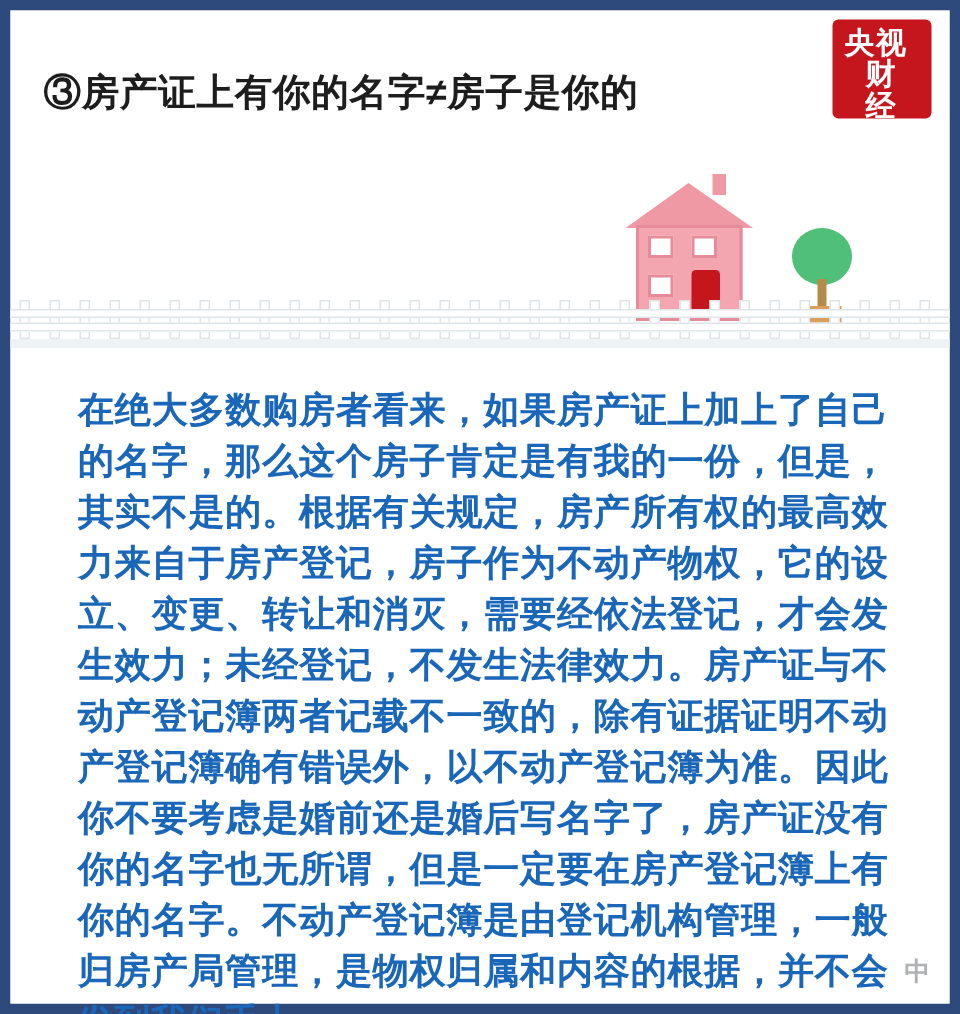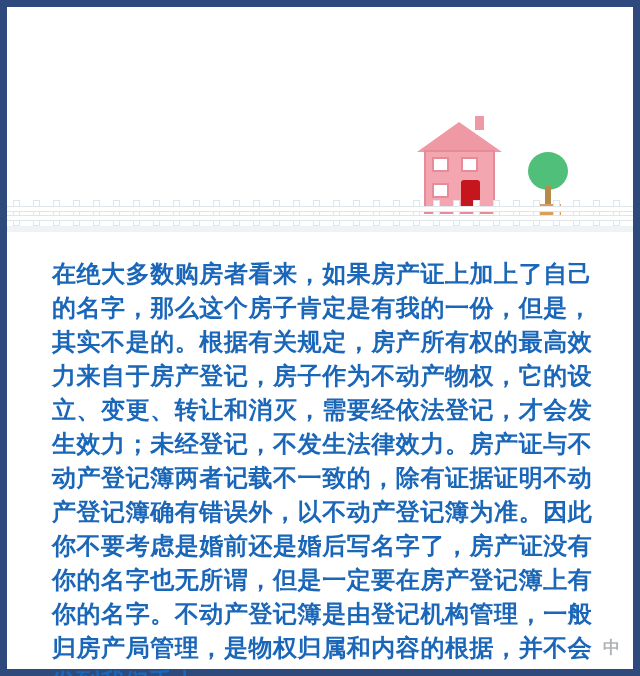--- a/index.html
+++ b/index.html
@@ -227,21 +227,26 @@
     color: #6f7478;
     font-family: "Liberation Sans", sans-serif;
   }
 </style>
 </head>
 <body>
 
 <div class="page">
   <div class="inner">
 
-
+    <div class="logo-badge">
+      <span class="l1">央视</span>
+      <span class="l2">财经</span>
+    </div>
+
+    <div class="heading">③房产证上有你的名字≠房子是你的</div>
 
     <div class="illus">
 
       <div class="house">
         <div class="roof"></div>
         <div class="chimney"></div>
         <div class="body"></div>
         <div class="win w1"></div>
         <div class="win w2"></div>
         <div class="win w3"></div>

